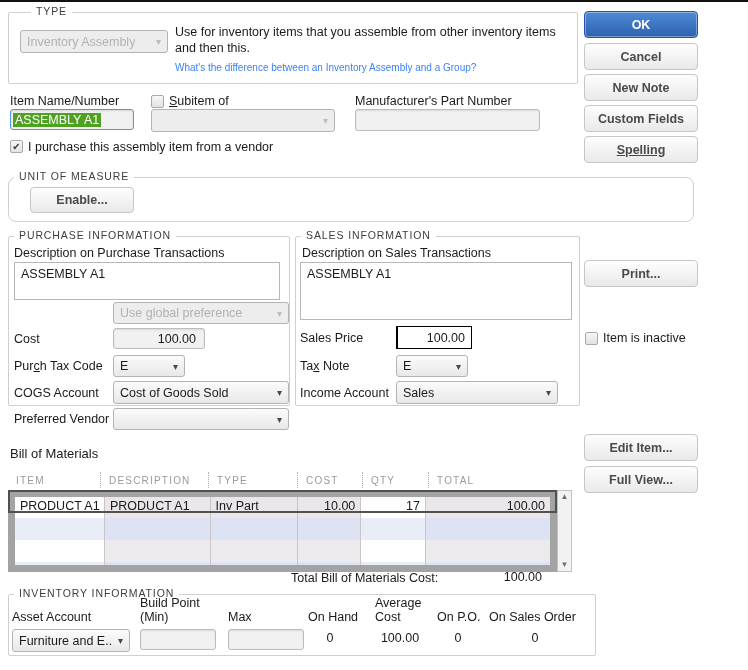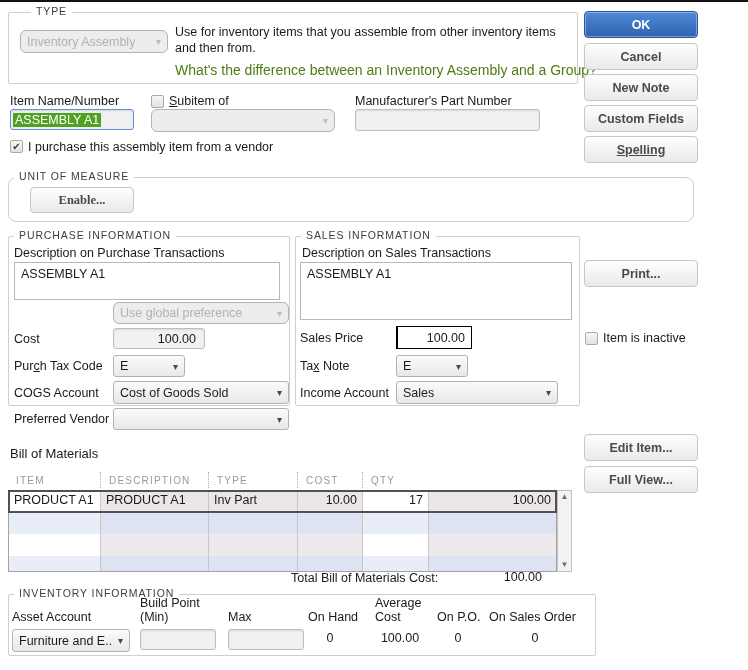--- a/index.html
+++ b/index.html
@@ -10,45 +10,45 @@
   }
   .abs { position:absolute; }
   .lbl { position:absolute; font-size:12.5px; color:#1a1a1a; white-space:nowrap; }
   .grp { position:absolute; border:1px solid #cfcfcf; border-radius:2px; background:#fff; }
   .legend { position:absolute; top:-8px; background:#fff; padding:0 5px; font-size:10.5px;
             letter-spacing:0.9px; color:#3d3d3d; white-space:nowrap; }
   .dd { position:absolute; display:flex; align-items:center; justify-content:space-between;
         background:linear-gradient(#fbfbfb,#e8e8e8); border:1px solid #b3b3b3; border-radius:3px;
         padding:0 6px; font-size:12.5px; color:#1a1a1a; }
   .dd .arr { font-size:10px; color:#4a4a4a; margin-left:6px; flex:none; }
-  .dd.dis { background:#ededed; color:#b2b2b2;border-radius:6px; }
+  .dd.dis { background:#ededed; color:#b2b2b2; }
   .dd.dis .arr { color:#bdbdbd; }
   .dd .val { overflow:hidden; white-space:nowrap; }
   .inp { position:absolute; background:#f2f1f1; border:1px solid #bdbdbd; border-radius:3px;
          box-shadow: inset 0 1px 2px rgba(0,0,0,0.10); font-size:12.5px; }
   .btn { position:absolute; display:flex; align-items:center; justify-content:center;
          background:linear-gradient(#fefefe,#e9e9e9); border:1px solid #c6c6c6; border-radius:4px;
          font-size:12.5px; font-weight:bold; color:#4a4a4a; cursor:default; }
   .btn.primary { background:linear-gradient(#4e8ad6,#2e62ae); border-color:#2a55a0; color:#fff;
                  box-shadow: inset 0 0 0 1px rgba(255,255,255,0.35); }
   .cb { position:absolute; width:13px; height:13px; background:linear-gradient(#f7f7f7,#e2e2e2);
         border:1px solid #a9a9a9; border-radius:2px; display:flex; align-items:center;
         justify-content:center; font-size:10px; color:#3f3f3f; line-height:1; }
   .ta { position:absolute; background:#fff; border:1px solid #b7b7b7; font-size:12.5px;
         color:#1a1a1a; padding:4px 6px; }
-  .link { position:absolute; font-size:14px; color:#4d7c0f; white-space:nowrap; }
+  .link { position:absolute; font-size:10px; color:#3b82f6; white-space:nowrap; }
   .u { text-decoration:underline; }
   .hl-green { background:#4fa122; color:#fff; padding:0 2px; }
   
   .bom-h { position:absolute; display:flex; height:21px; }
   .bom-h .hc { display:flex; align-items:center; padding-left:8px; font-size:10px;
                letter-spacing:1.2px; color:#9a9a9a; border-left:1px dotted #aeaeae; height:16px;
                margin-top:3px; white-space:nowrap; overflow:hidden; }
   .bom-h .hc.first { border-left:none; }
-  .bom-rows { position:absolute; border:1px solid #a3a3a3; overflow:hidden; background:#fff; }
+  .bom-rows { position:absolute; border:7px solid #a3a3a3; overflow:hidden; background:#fff; }
   .brow { display:flex; }
   .brow .c { border-right:1px solid #c9c5c9; font-size:12.5px; padding:2px 5px;
              overflow:hidden; white-space:nowrap; }
   .brow .c.last { border-right:none; }
   .num { text-align:right; }
   .w1{width:92px;} .w2{width:108px;} .w3{width:89px;} .w4{width:65px;} .w5{width:66px;} .w6{width:127px;}
   .r1 .ce{background:#ffffff;} .r1 .cr{background:#eae6e9;}
   .rblue .ce{background:#e8edf8;} .rblue .cr{background:#dde3f2;}
   .rwhite .ce{background:#ffffff;} .rwhite .cr{background:#edeaed;}
   .sel-outline { position:absolute; border:2px solid #515151; pointer-events:none; }
@@ -63,21 +63,21 @@
 <div class="topline"></div>
 
 <div class="grp" style="left:8px; top:12px; width:570px; height:72px;">
   <span class="legend" style="left:22px;">TYPE</span>
 </div>
 <div class="dd dis" style="left:20px; top:30px; width:148px; height:23px;">
   <span class="val">Inventory Assembly</span>
   <span class="arr">▾</span>
 </div>
 <span class="lbl" style="left:175px; top:25px;">Use for inventory items that you assemble from other inventory items</span>
-<span class="lbl" style="left:175px; top:41px;">and then from.</span>
+<span class="lbl" style="left:175px; top:41px;">and then this.</span>
 <span class="link" style="left:175px; top:62px;">What's the difference between an Inventory Assembly and a Group?</span>
 
 <span class="lbl" style="left:10px; top:94px;">Item Name/Number</span>
 <div class="inp" style="left:10px; top:109px; width:124px; height:21px; background:#f0f0f0; border:1px solid #5b93d8; display:flex; align-items:center; padding:0 2px;">
   <span class="hl-green">ASSEMBLY A1</span>
 </div>
 
 <div class="cb" style="left:151px; top:95px;"></div>
 <span class="lbl" style="left:169px; top:94px;"><span class="u">S</span><span>ubitem of</span></span>
 <div class="dd dis" style="left:151px; top:109px; width:184px; height:23px;">
@@ -89,21 +89,21 @@
 <div class="inp" style="left:355px; top:109px; width:185px; height:22px;"></div>
 
 <div class="cb" style="left:10px; top:140px;">
   <span>✔</span>
 </div>
 <span class="lbl" style="left:28px; top:140px;">I purchase this assembly item from a vendor</span>
 
 <div class="grp" style="left:8px; top:177px; width:686px; height:45px;border-radius:8px;">
   <span class="legend" style="left:5px;">UNIT OF MEASURE</span>
 </div>
-<div class="btn" style="left:30px; top:187px; width:104px; height:26px;font-family:Liberation Serif, serif;">Enable...</div>
+<div class="btn" style="left:30px; top:187px; width:104px; height:26px;">Enable...</div>
 
 <div class="grp" style="left:8px; top:236px; width:282px; height:170px;">
   <span class="legend" style="left:5px;">PURCHASE INFORMATION</span>
 </div>
 <span class="lbl" style="left:14px; top:246px;">Description on Purchase Transactions</span>
 <div class="ta" style="left:14px; top:262px; width:266px; height:38px;">ASSEMBLY A1</div>
 <div class="dd dis" style="left:113px; top:302px; width:176px; height:22px;">
   <span class="val">Use global preference</span>
   <span class="arr">▾</span>
 </div>
@@ -159,20 +159,21 @@
 <div class="btn" style="left:584px; top:466px; width:114px; height:27px;">Full View...</div>
 
 <span class="lbl" style="left:10px; top:446px; font-size:13px;">Bill of Materials</span>
 
 <div class="bom-h" style="left:8px; top:469px; width:549px;text-align:center;">
   <div class="hc first w1">ITEM</div>
   <div class="hc w2">DESCRIPTION</div>
   <div class="hc w3">TYPE</div>
   <div class="hc w4">COST</div>
   <div class="hc w5">QTY</div>
+  <div class="hc w6">TOTAL</div>
 </div>
 
 <div class="bom-rows" style="left:8px; top:490px; width:549px; height:82px;">
   <div class="brow r1" style="height:21px;">
     <div class="c ce w1">PRODUCT A1</div>
     <div class="c cr w2">PRODUCT A1</div>
     <div class="c cr w3">Inv Part</div>
     <div class="c cr w4 num">10.00</div>
     <div class="c ce w5 num">17</div>
     <div class="c cr w6 num last">100.00</div>

